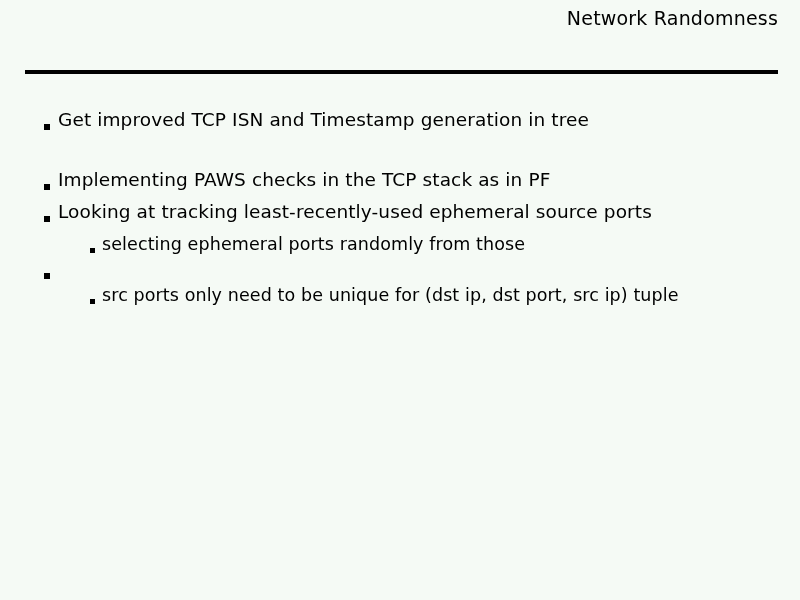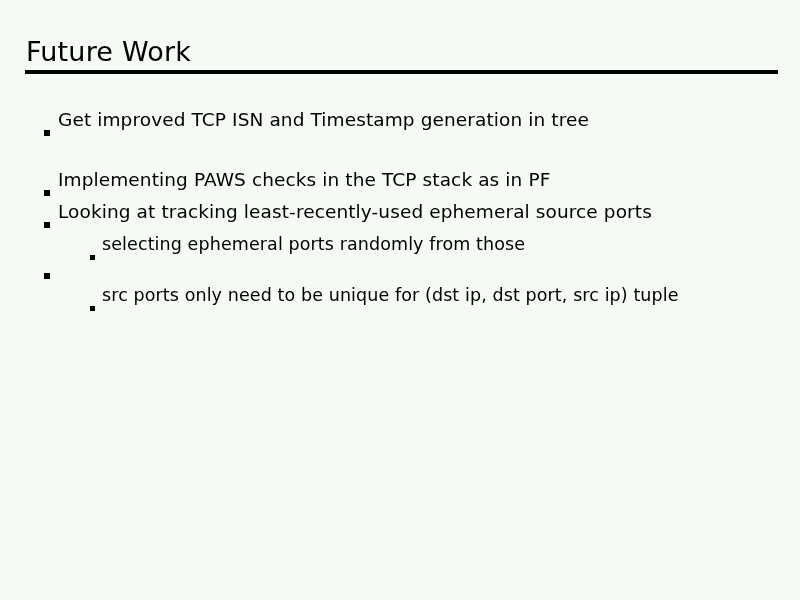--- a/index.html
+++ b/index.html
@@ -58,21 +58,21 @@
 
   
   .body-list {
     position: absolute;
     top: 104px;
     left: 0;
     width: 800px;
   }
   .bullet-row {
     display: flex;
-    align-items: flex-end;
+    align-items: center;
     font-size: 18.5px;
     line-height: 32px;
     letter-spacing: 0.1px;
     white-space: nowrap;
   }
   .bullet-row.level-1 {
     padding-left: 44px;
   }
   .bullet-row.level-2 {
     padding-left: 70px;
@@ -102,22 +102,22 @@
   }
   .bullet-text {
     flex: 0 1 auto;
   }
 </style>
 </head>
 <body>
 
 <div class="slide">
 
+  <div class="slide-header">Network Randomness</div>
 
-  <div class="slide-title">Future Work</div>
 
   <div class="title-rule"></div>
 
   <div class="body-list">
       <div class="bullet-row level-1 gap-after">
         <span class="marker"></span>
         <span class="bullet-text">Get improved TCP ISN and Timestamp generation in tree</span>
       </div>
       <div class="bullet-row level-1">
         <span class="marker"></span>

